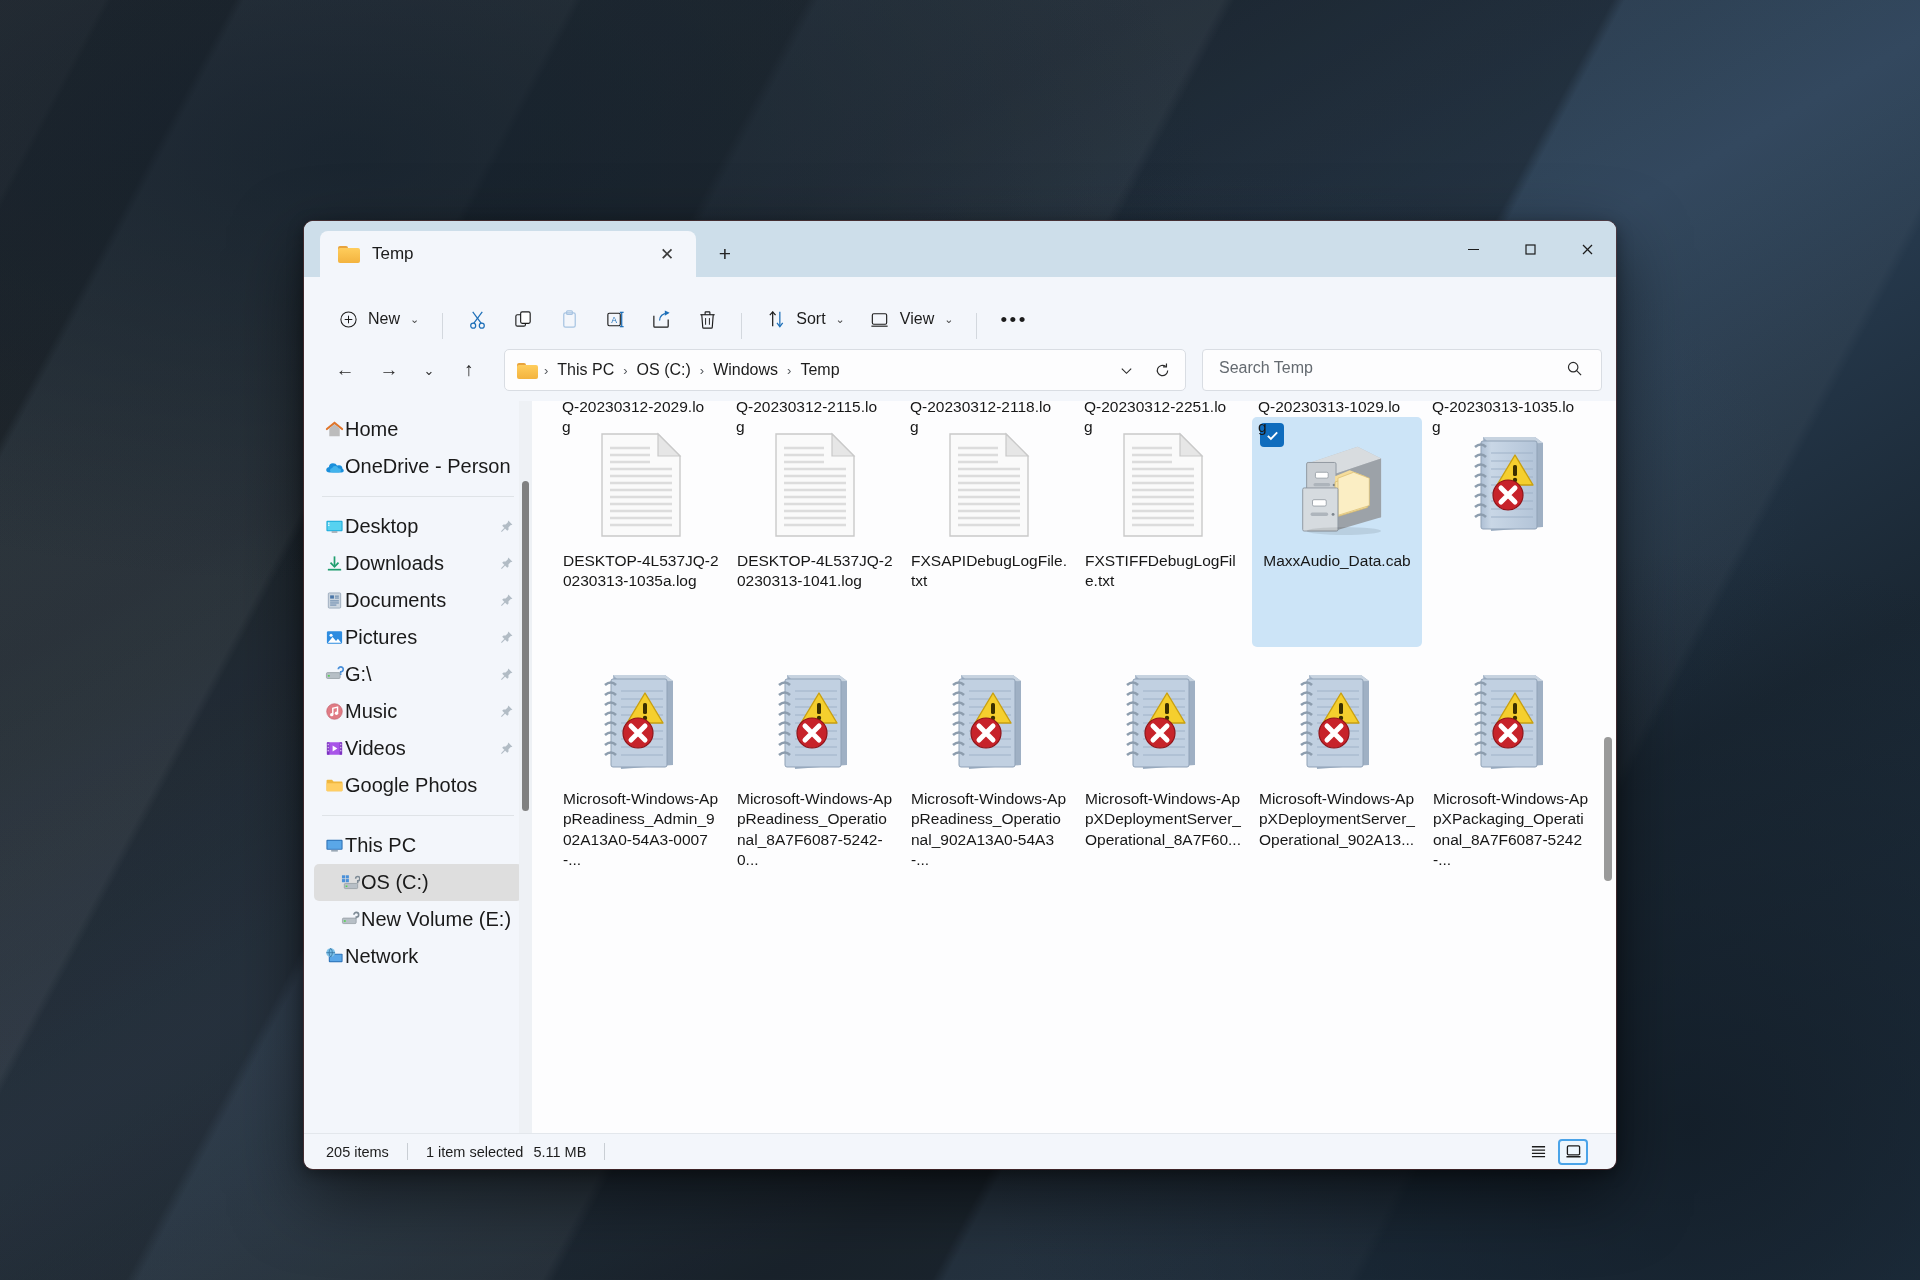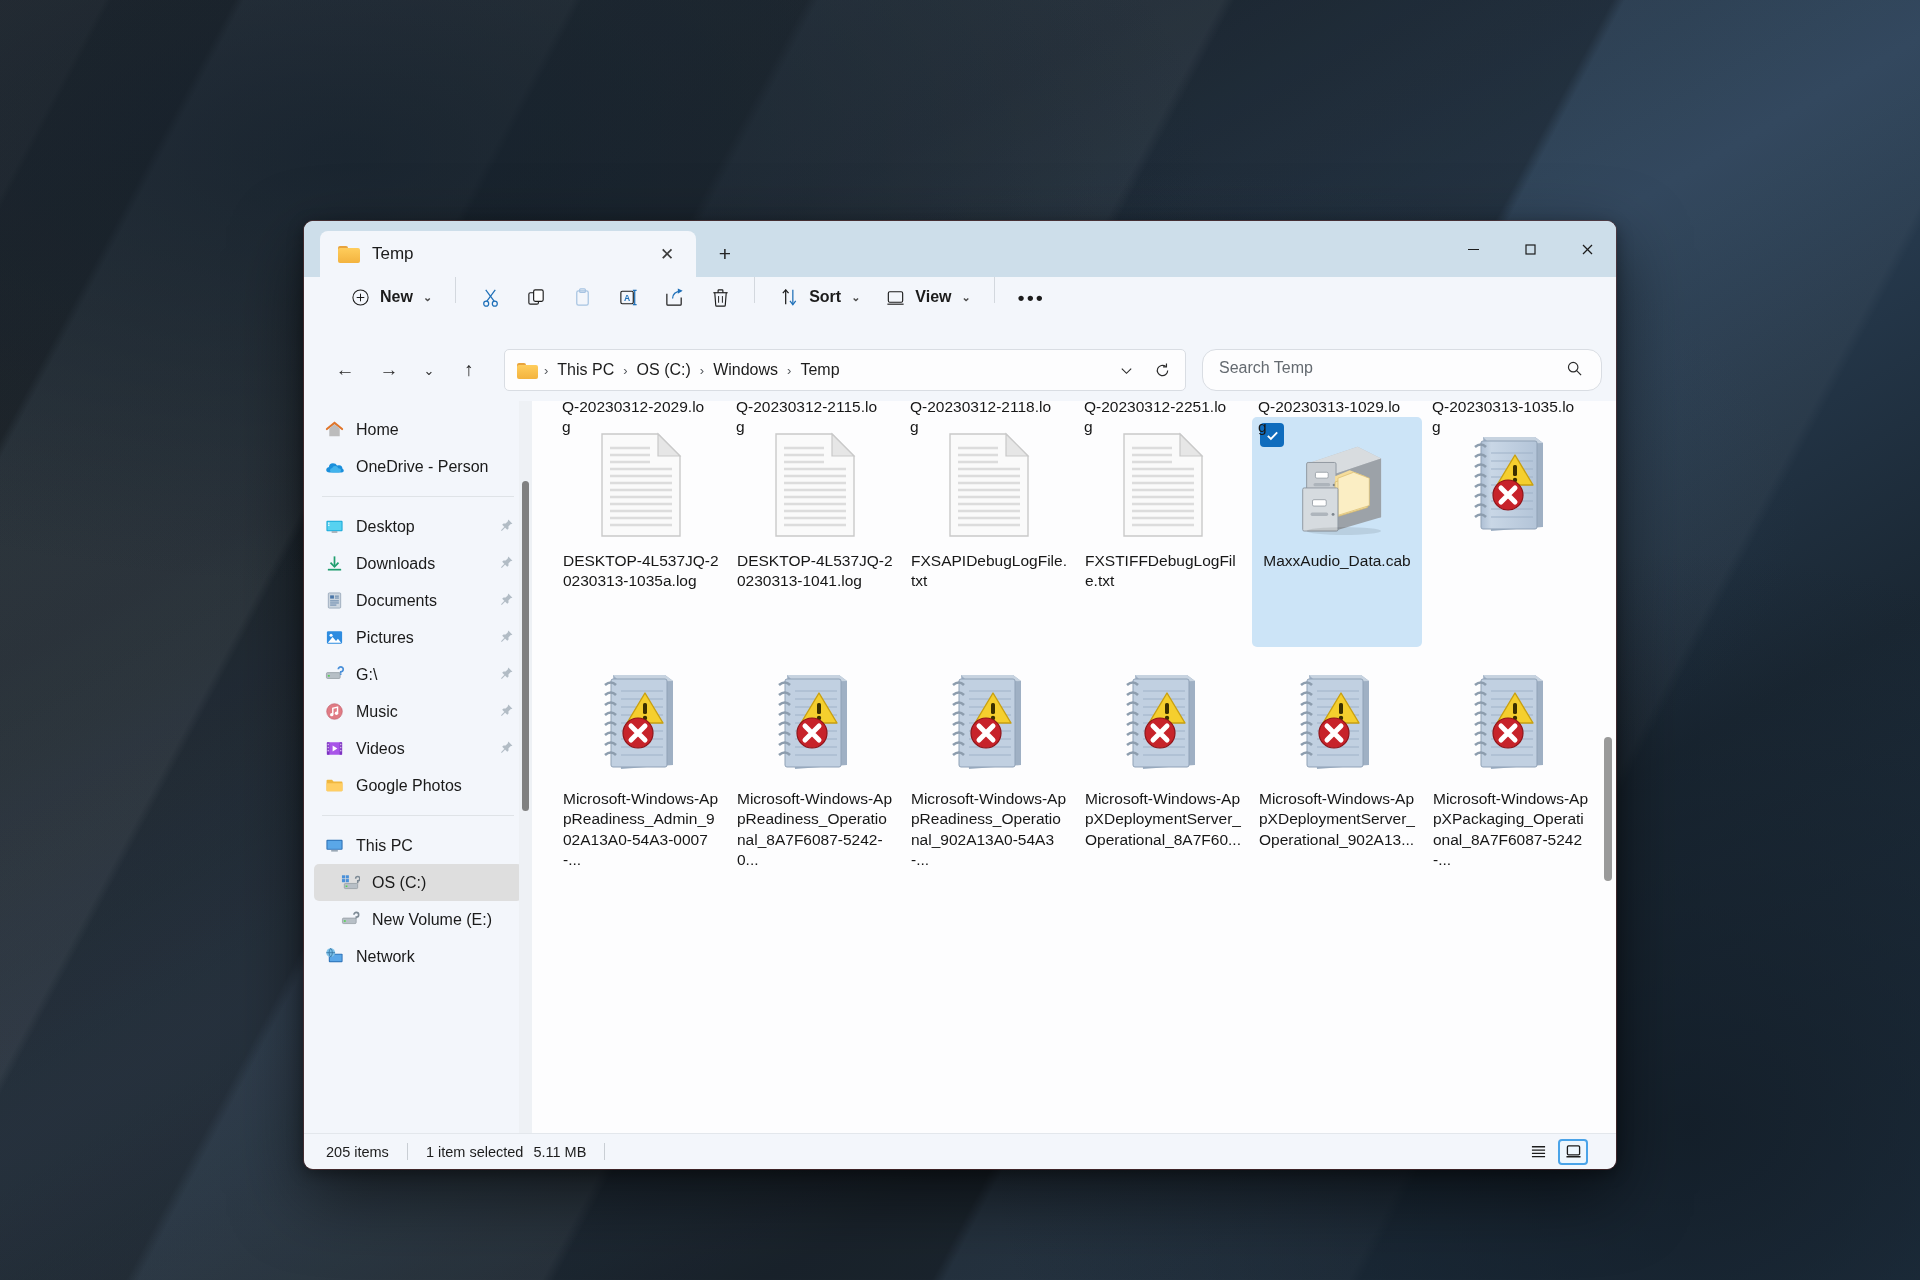--- a/index.html
+++ b/index.html
@@ -90,25 +90,24 @@
     width: 57px; height: 56px;
     display: flex; align-items: center; justify-content: center;
     color: #1c1c1c; cursor: pointer;
   }
   .wc svg { display: block; }
 
   
   .cmdbar {
     height: 62px;
     background: #f3f6fb;
-    display: flex; align-items: flex-start;
-    padding: 0 34px;
+    display: flex; align-items: flex-end;
+    padding: 0 22px;
     gap: 2px;
     flex: 0 0 auto;
-    font-weight: bold;
   }
   .cmd-btn {
     height: 40px; border-radius: 5px;
     display: flex; align-items: center; gap: 9px;
     padding: 0 11px;
     cursor: pointer; color: #1c1c1c; font-size: 16px;
     white-space: nowrap;
   }
   .cmd-btn.disabled { opacity: 0.42; cursor: default; }
   .cmd-icon { display: flex; align-items: center; justify-content: center; width: 22px; height: 22px; }
@@ -165,21 +164,21 @@
   .addr-right { margin-left: auto; display: flex; align-items: center; gap: 2px; }
   .addr-ico {
     width: 34px; height: 34px; border-radius: 4px;
     display: flex; align-items: center; justify-content: center;
     cursor: pointer; color: #2b2b2b;
   }
   .searchbox {
     width: 400px; height: 42px;
     background: #fdfdfe;
     border: 1px solid #d9dde3;
-    border-radius: 14px;
+    border-radius: 4px;
     display: flex; align-items: center;
     padding: 0 10px 4px 16px;
     margin-left: 10px;
     flex: 0 0 auto;
     gap: 24px;
   }
   .searchbox input {
     flex: 1; border: none; outline: none; background: none;
     font-size: 16px; color: #1c1c1c;
     font-family: "Liberation Sans", sans-serif;
@@ -194,23 +193,23 @@
   .navpane {
     width: 228px; flex: 0 0 auto;
     background: #f3f6fb;
     padding-top: 10px;
     position: relative;
     overflow: hidden;
   }
   .nav-item {
     height: 37px; margin: 0 10px 0 10px;
     display: flex; align-items: center;
-    gap: 11px; padding: 0 8px 0 10px;
+    padding: 0 8px 0 10px;
     border-radius: 5px; cursor: pointer;
-    font-size: 16px; color: #1a1a1a;
+    font-size: 20px; color: #1a1a1a;
     white-space: nowrap;
   }
   .nav-item.selected { background: #dedede; }
   .nav-item.indent { padding-left: 26px; }
   .nav-label { flex: 1; overflow: hidden; text-overflow: clip; }
   .nav-ico { width: 21px; height: 21px; flex: 0 0 auto; display: flex; align-items: center; justify-content: center; }
   .pin { flex: 0 0 auto; opacity: 0.62; }
   .nav-sep { height: 1px; background: #dfe3e7; margin: 11px 18px 11px 18px; }
   .navpane-scroll {
     position: absolute; right: 3px; top: 80px;

